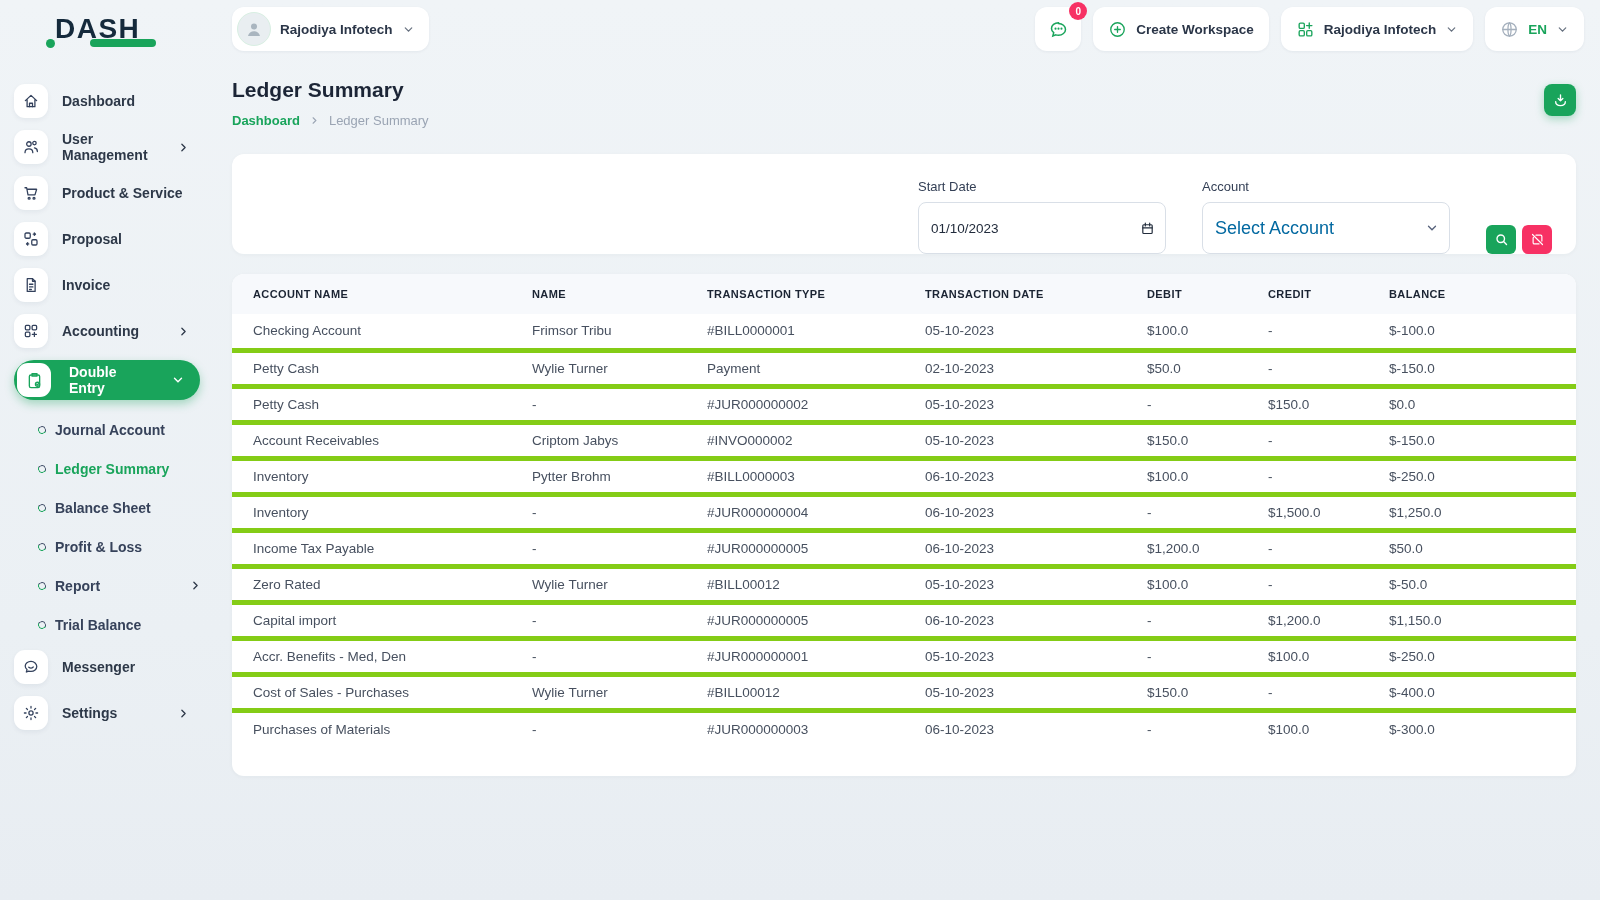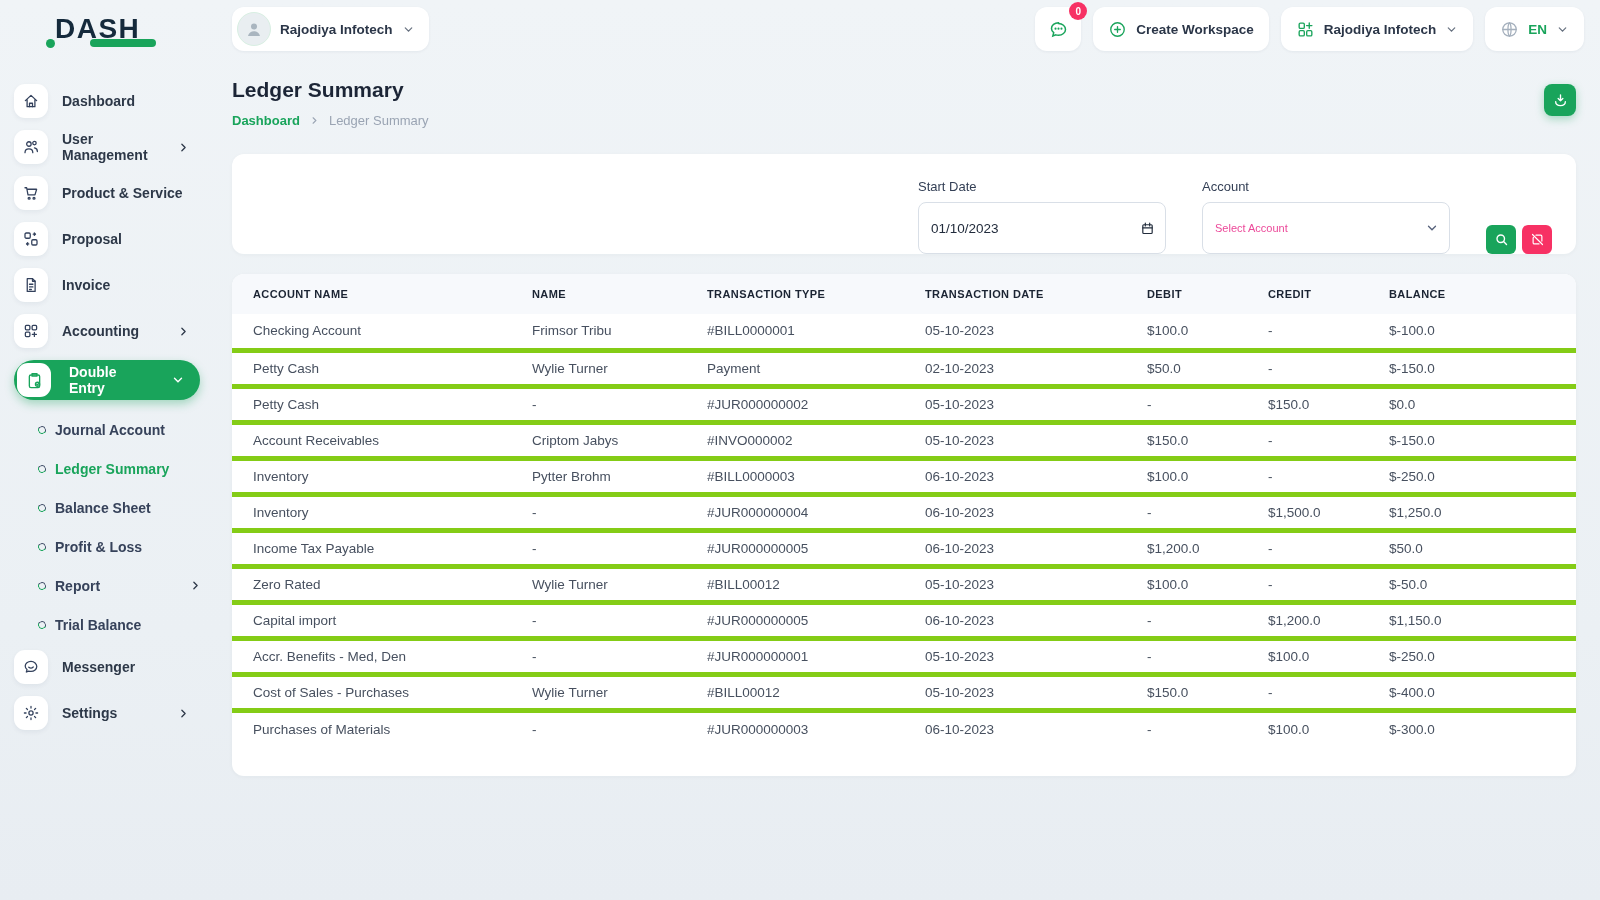--- a/index.html
+++ b/index.html
@@ -72,21 +72,21 @@
   .filter-card { height:100px; display:flex; justify-content:flex-end; align-items:flex-end;
                  gap:36px; padding:22px 24px 0; margin-bottom:20px; }
   .field { width:248px; }
   .field label { display:block; font-size:13px; color:#333f55; margin-bottom:8px; }
   .input-wrap, .select-wrap { position:relative; height:52px; border:1px solid #d9dfe7; border-radius:8px;
                  background:#fff; display:flex; align-items:center; }
   .input-wrap input { border:none; outline:none; background:transparent; width:100%; padding:0 34px 0 12px;
                  font-family:inherit; font-size:13.5px; color:#222c3c; }
   .input-icon { position:absolute; right:10px; display:flex; color:#222c3c; pointer-events:none; }
   .select-wrap { padding:0 12px; cursor:pointer; }
-  .select-value { font-size:11px; color:#ec4899; flex:1; }
+  .select-value { font-size:18px; color:#0369a1; flex:1; }
   .select-wrap .input-icon { color:#55607a; }
   .filter-actions { display:flex; gap:6px; margin-top:26px; }
   .sq-btn { width:30px; height:29px; border:none; border-radius:6px; display:flex; align-items:center;
             justify-content:center; cursor:pointer; }
   .btn-search { background:var(--green); }
   .btn-reset { background:var(--pink); }
 
   
   .table-card { padding-bottom:30px; overflow:hidden; }
   table { width:100%; border-collapse:collapse; table-layout:fixed; }

